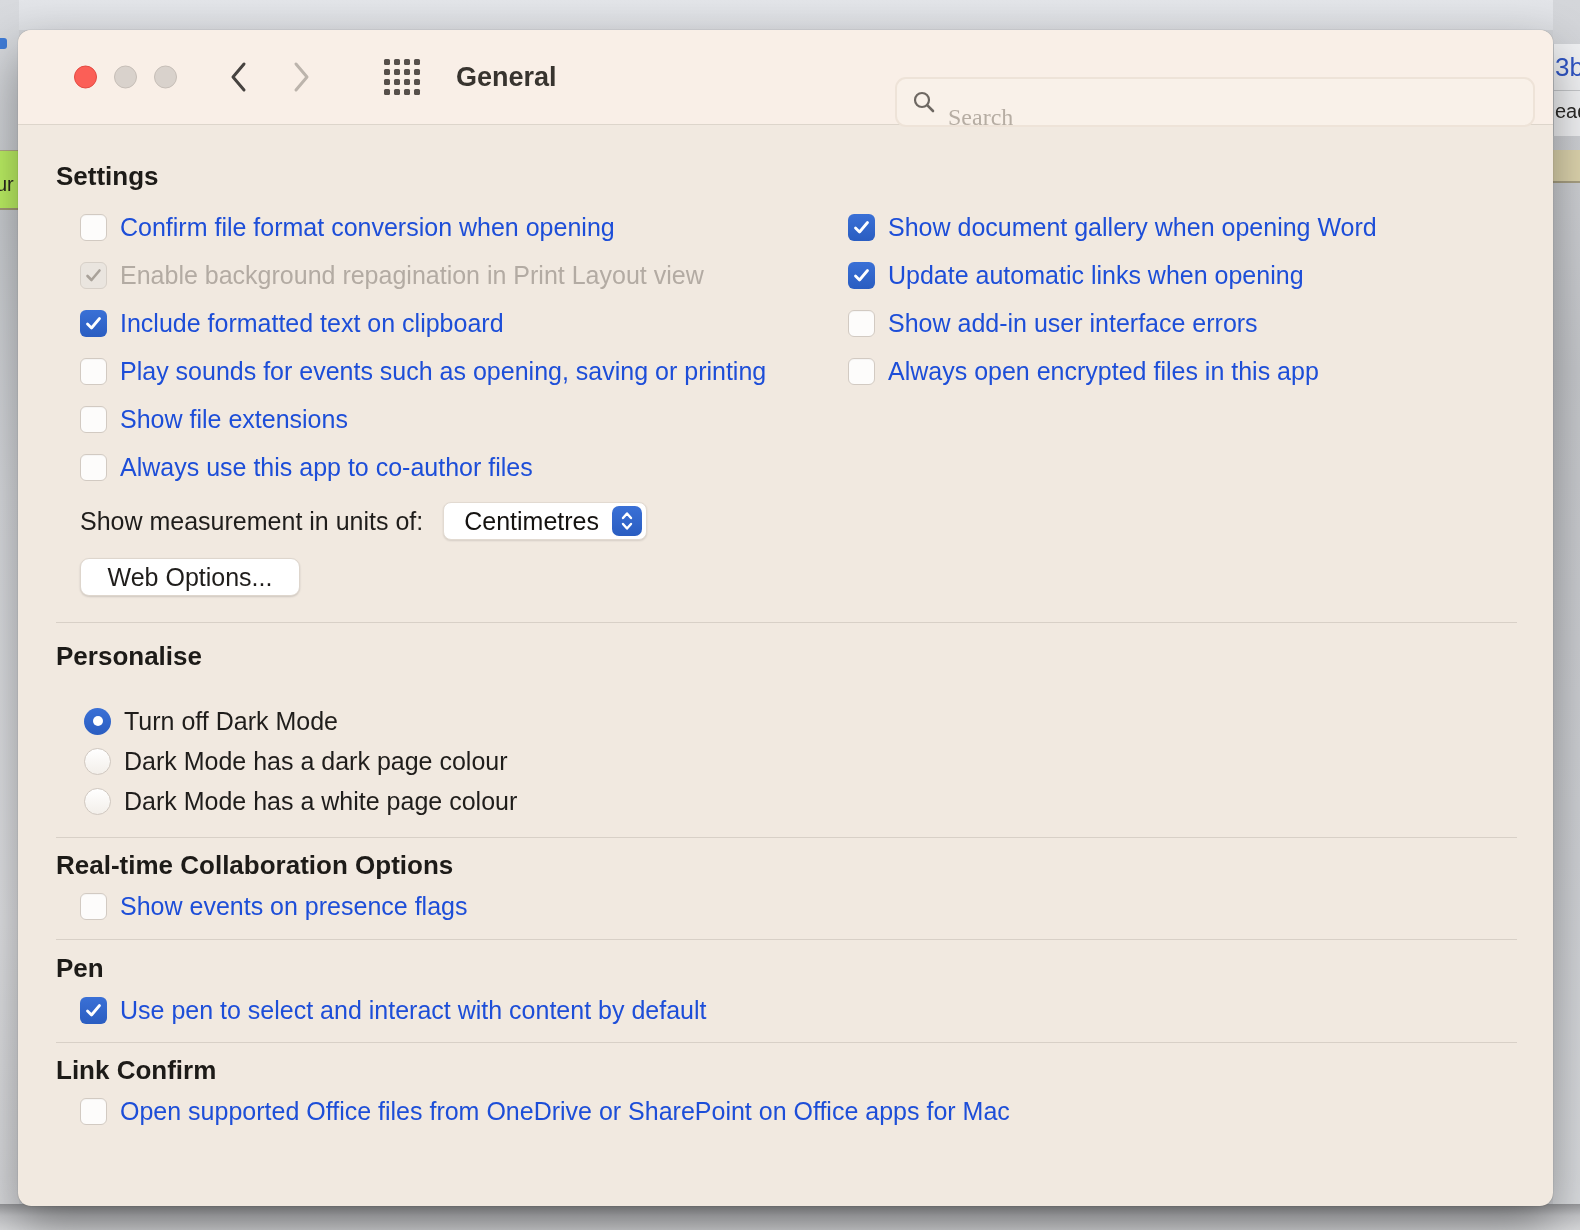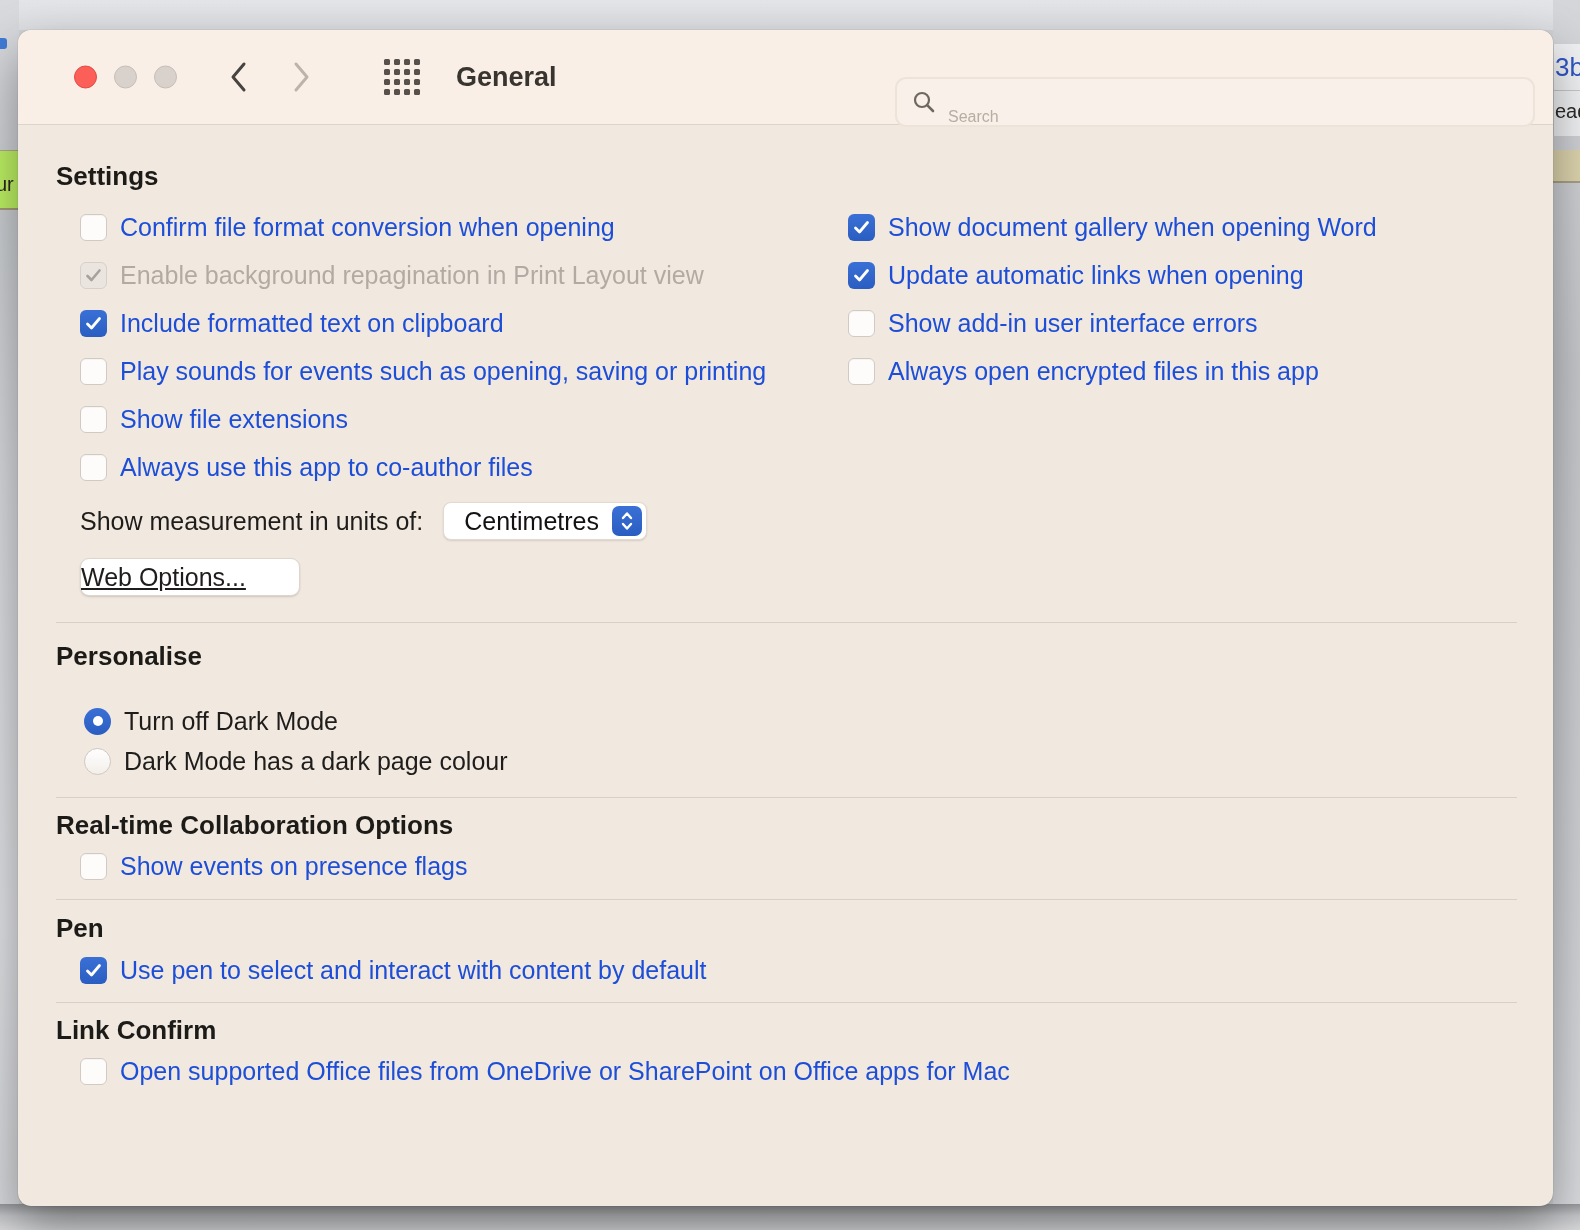--- a/index.html
+++ b/index.html
@@ -67,21 +67,21 @@
   .win-title { position:absolute; left:438px; font-size:27px; font-weight:700; color:#38342f; }
 
   .searchbox {
     position:absolute; left:877px; top:47px; width:640px; height:50px;
     background:#f9f1e9; border:2px solid #eee3d8; border-radius:11px;
     display:flex; align-items:center; padding:0 14px;
   }
   .searchbox svg { flex:0 0 auto; margin-right:11px; }
   .searchbox input {
     flex:1; border:none; outline:none; background:transparent;
-    font-family:Liberation Sans, sans-serif; font-size:16px; color:#3a3631;margin-top:30px;
+    font-family:Liberation Serif, serif; font-size:24px; color:#3a3631;margin-top:30px;
   }
   .searchbox input::placeholder { color:#b6ada3; }
 
   
   .content { padding:0 36px 0 38px; }
   h2.section-heading { font-size:26px; font-weight:700; color:#1d1b18; line-height:30px; }
   .h-settings { margin-top:36px; }
 
   .settings-grid { position:relative; margin-top:12px; }
   .col-right { position:absolute; left:792px; top:0; }
@@ -123,21 +123,21 @@
     background:linear-gradient(180deg,#3a70d6,#2a5dc1);
     display:flex; align-items:center; justify-content:center;
   }
 
   .btn {
     display:block; margin-top:17px; margin-left:24px;
     width:220px; height:38px; background:#ffffff;
     border:1px solid #ded6cd; border-radius:9px;
     box-shadow:0 1px 2px rgba(0,0,0,.15);
     font-family:"Liberation Sans", sans-serif; font-size:25px; color:#1f1d1b;
-    text-align:left; line-height:36px; cursor:default;text-decoration:underline;
+    text-align:center; line-height:36px; cursor:default;
   }
 
   .divider { height:1px; background:#d8d0c7; border:none; }
   .d1 { margin-top:26px; }
   .d2 { margin-top:16px; }
   .d3 { margin-top:9px; }
   .d4 { margin-top:8px; }
 
   .h-personalise { margin-top:18px; }
   .radio-group { margin-top:30px; }
@@ -309,20 +309,24 @@
       <div class="radio-row">
         <span class="radio selected">
             <span class="dot"></span>
           </span>
         <span class="lbl">Turn off Dark Mode</span>
       </div>
       <div class="radio-row">
         <span class="radio unselected"></span>
         <span class="lbl">Dark Mode has a dark page colour</span>
       </div>
+      <div class="radio-row">
+        <span class="radio unselected"></span>
+        <span class="lbl">Dark Mode has a white page colour</span>
+      </div>
     </div>
 
     <hr class="divider d2">
 
     <h2 class="section-heading h-rtc">Real-time Collaboration Options</h2>
     <div class="row indent rtc-row">
       <span class="cb unchecked"></span>
       <span class="lbl">Show events on presence flags</span>
     </div>
 

